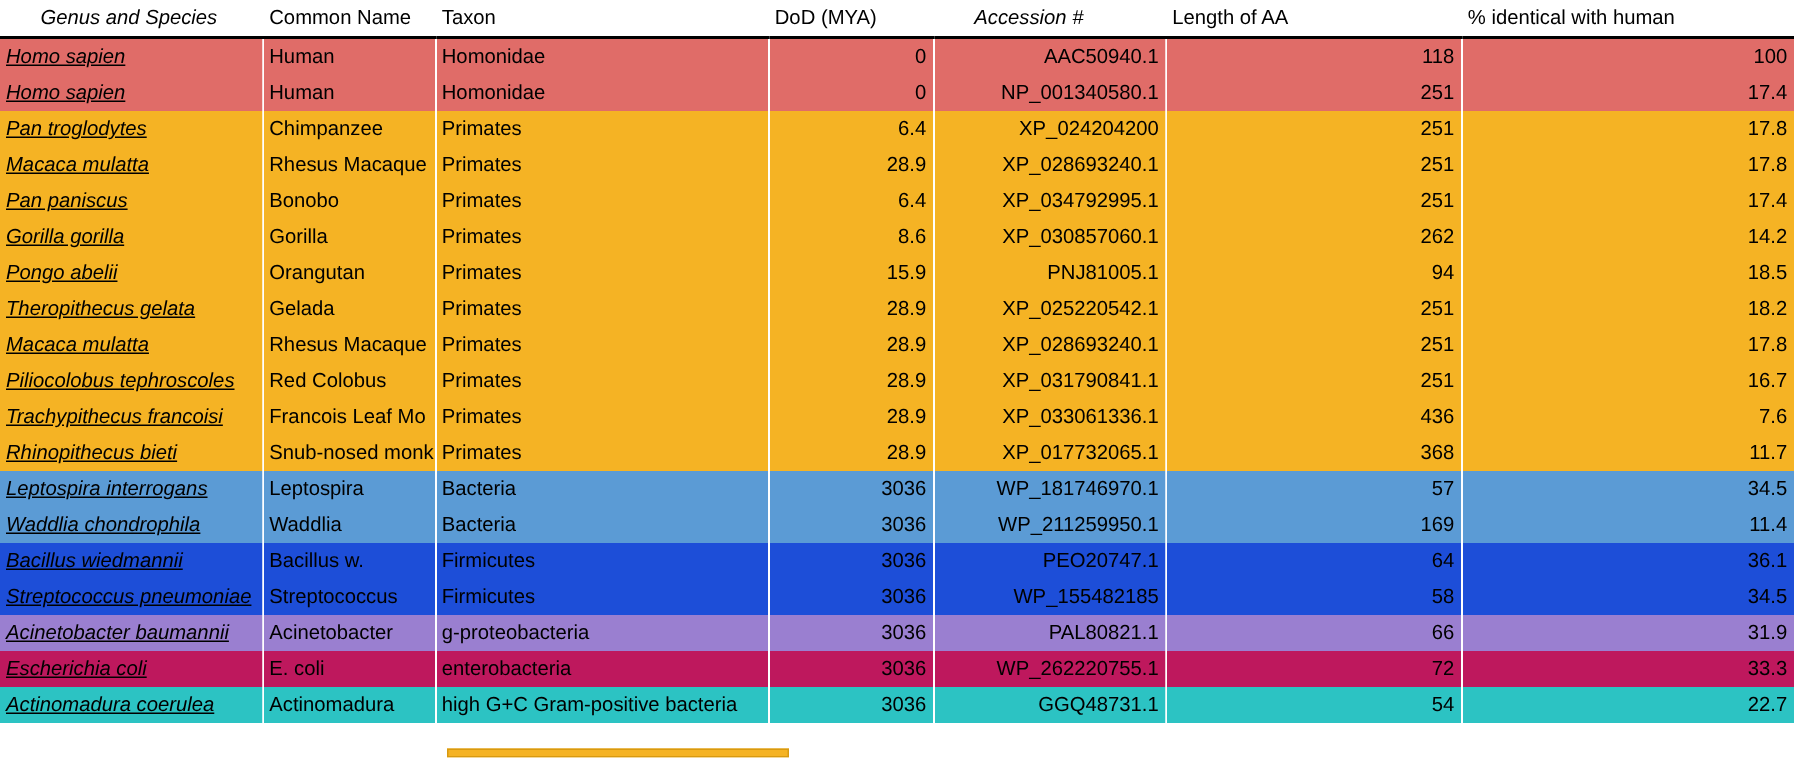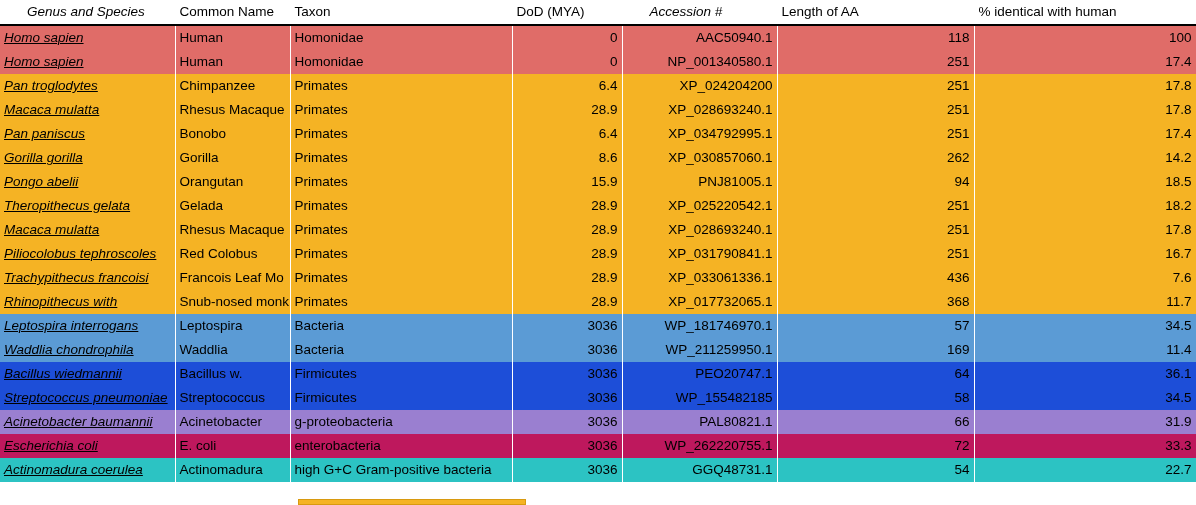--- a/index.html
+++ b/index.html
@@ -202,21 +202,21 @@
       <tr class="g-primate">
         <td class="species">Trachypithecus francoisi</td>
         <td>Francois Leaf Mo</td>
         <td>Primates</td>
         <td class="num">28.9</td>
         <td class="accession">XP_033061336.1</td>
         <td class="num">436</td>
         <td class="num">7.6</td>
       </tr>
       <tr class="g-primate">
-        <td class="species">Rhinopithecus with</td>
+        <td class="species">Rhinopithecus bieti</td>
         <td>Snub-nosed monk</td>
         <td>Primates</td>
         <td class="num">28.9</td>
         <td class="accession">XP_017732065.1</td>
         <td class="num">368</td>
         <td class="num">11.7</td>
       </tr>
       <tr class="g-bact">
         <td class="species">Leptospira interrogans</td>
         <td>Leptospira</td>

